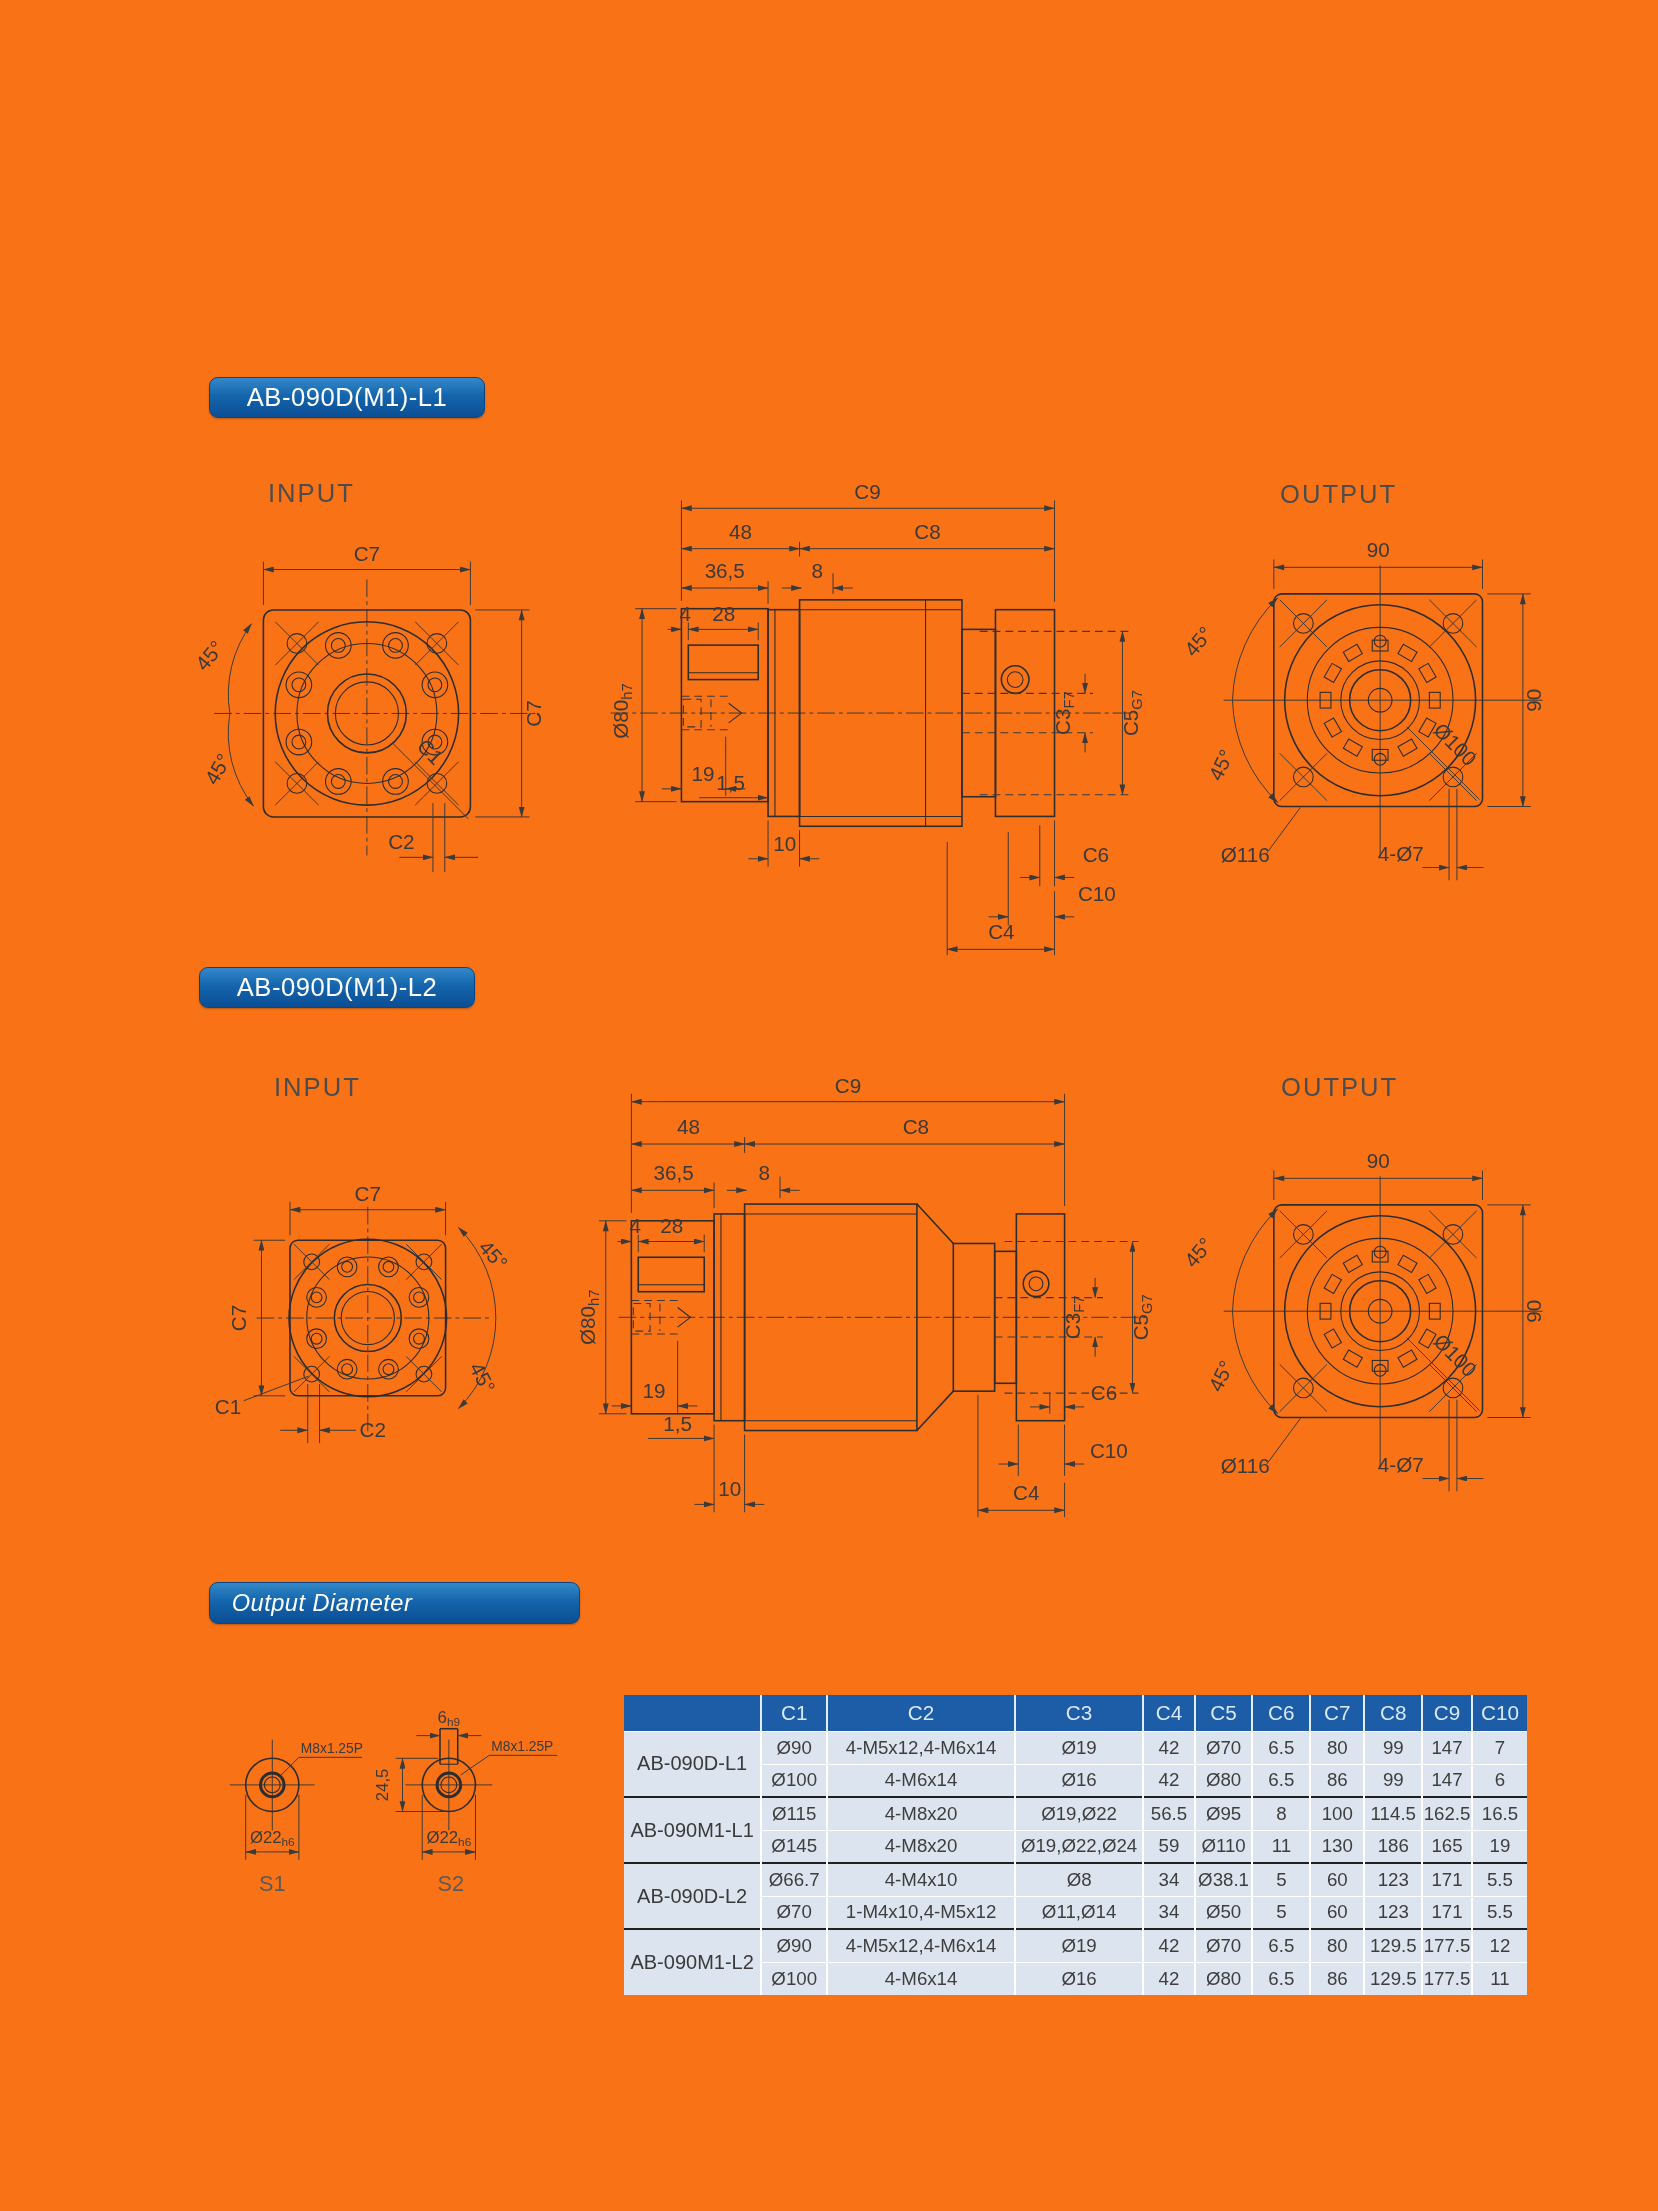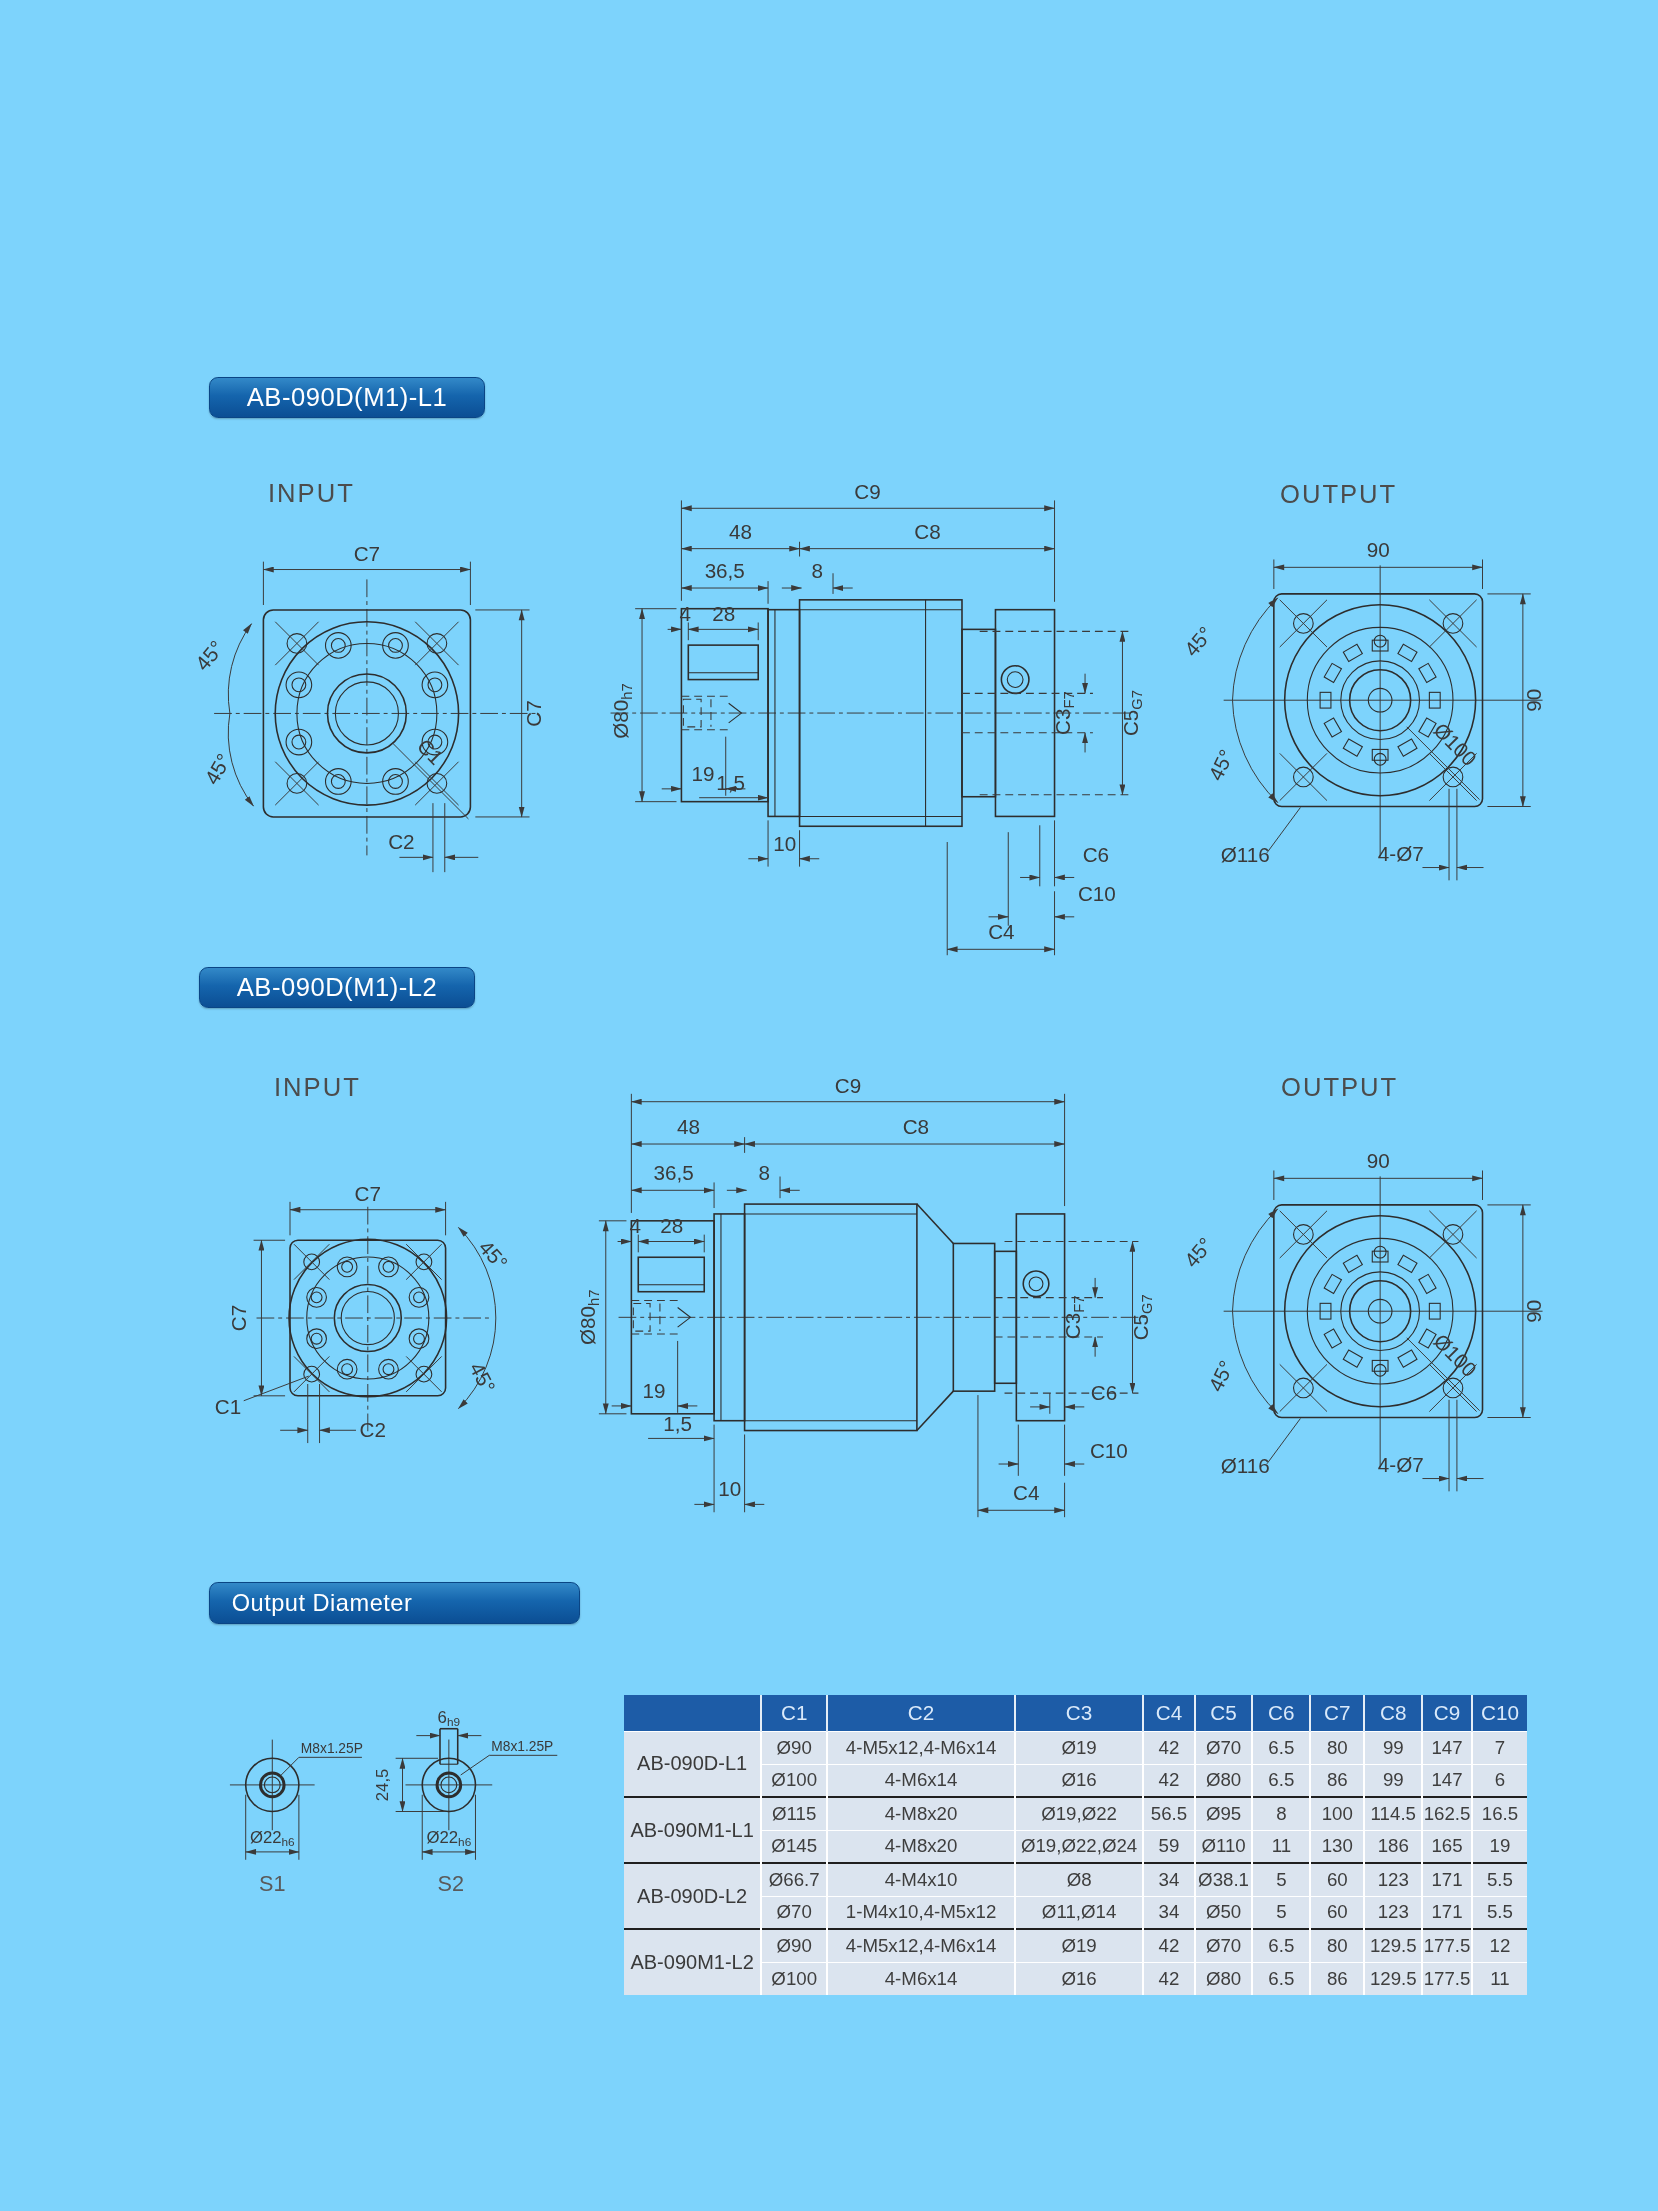--- a/index.html
+++ b/index.html
@@ -1,23 +1,23 @@
 <!DOCTYPE html>
 <html><head>
 <meta charset="utf-8">
 <style>
   html,body { margin:0; padding:0; background:#fff; }
-  .page { position:relative; width:1659px; height:2211px; background:#7dd3fc;
+  .page { position:relative; width:1659px; height:2211px; background:#f97316;
           font-family:"Liberation Sans", sans-serif; overflow:hidden; }
   .abs { position:absolute; }
   .badge { background:linear-gradient(180deg,#3389c8 0%,#1565ad 45%,#0b4e94 100%);
            border:1px solid #0a4585; border-radius:8.9px; color:#ffffff;
            display:flex; align-items:center; justify-content:center;
            font-size:25.6px; letter-spacing:0.5px; box-shadow:0 1px 2px rgba(0,0,0,0.25); }
-  .badge.left { justify-content:flex-start; padding-left:21.7px; font-size:23.6px; }
+  .badge.left { justify-content:flex-start; padding-left:21.7px; font-size:23.6px;font-style:italic; }
   .vtitle { font-size:25.6px; color:#4c4c4c; letter-spacing:2px; text-align:left; width:158px; }
   svg { overflow:visible; }
   .part  { fill:none; stroke:#2d2d2d; stroke-width:1.6; }
   .part2 { fill:none; stroke:#2d2d2d; stroke-width:1.1; }
   .thin  { fill:none; stroke:#3a3a3a; stroke-width:1; }
   .cl    { fill:none; stroke:#3a3a3a; stroke-width:1; stroke-dasharray:18 4 4 4; }
   .hid   { fill:none; stroke:#3a3a3a; stroke-width:1.1; stroke-dasharray:8 5; }
   .dt    { font-family:"Liberation Sans",sans-serif; font-size:21px; fill:#3a3a3a; }
   .dts   { font-family:"Liberation Sans",sans-serif; font-size:14px; fill:#3a3a3a; }
   .sub   { font-size:15px; }

